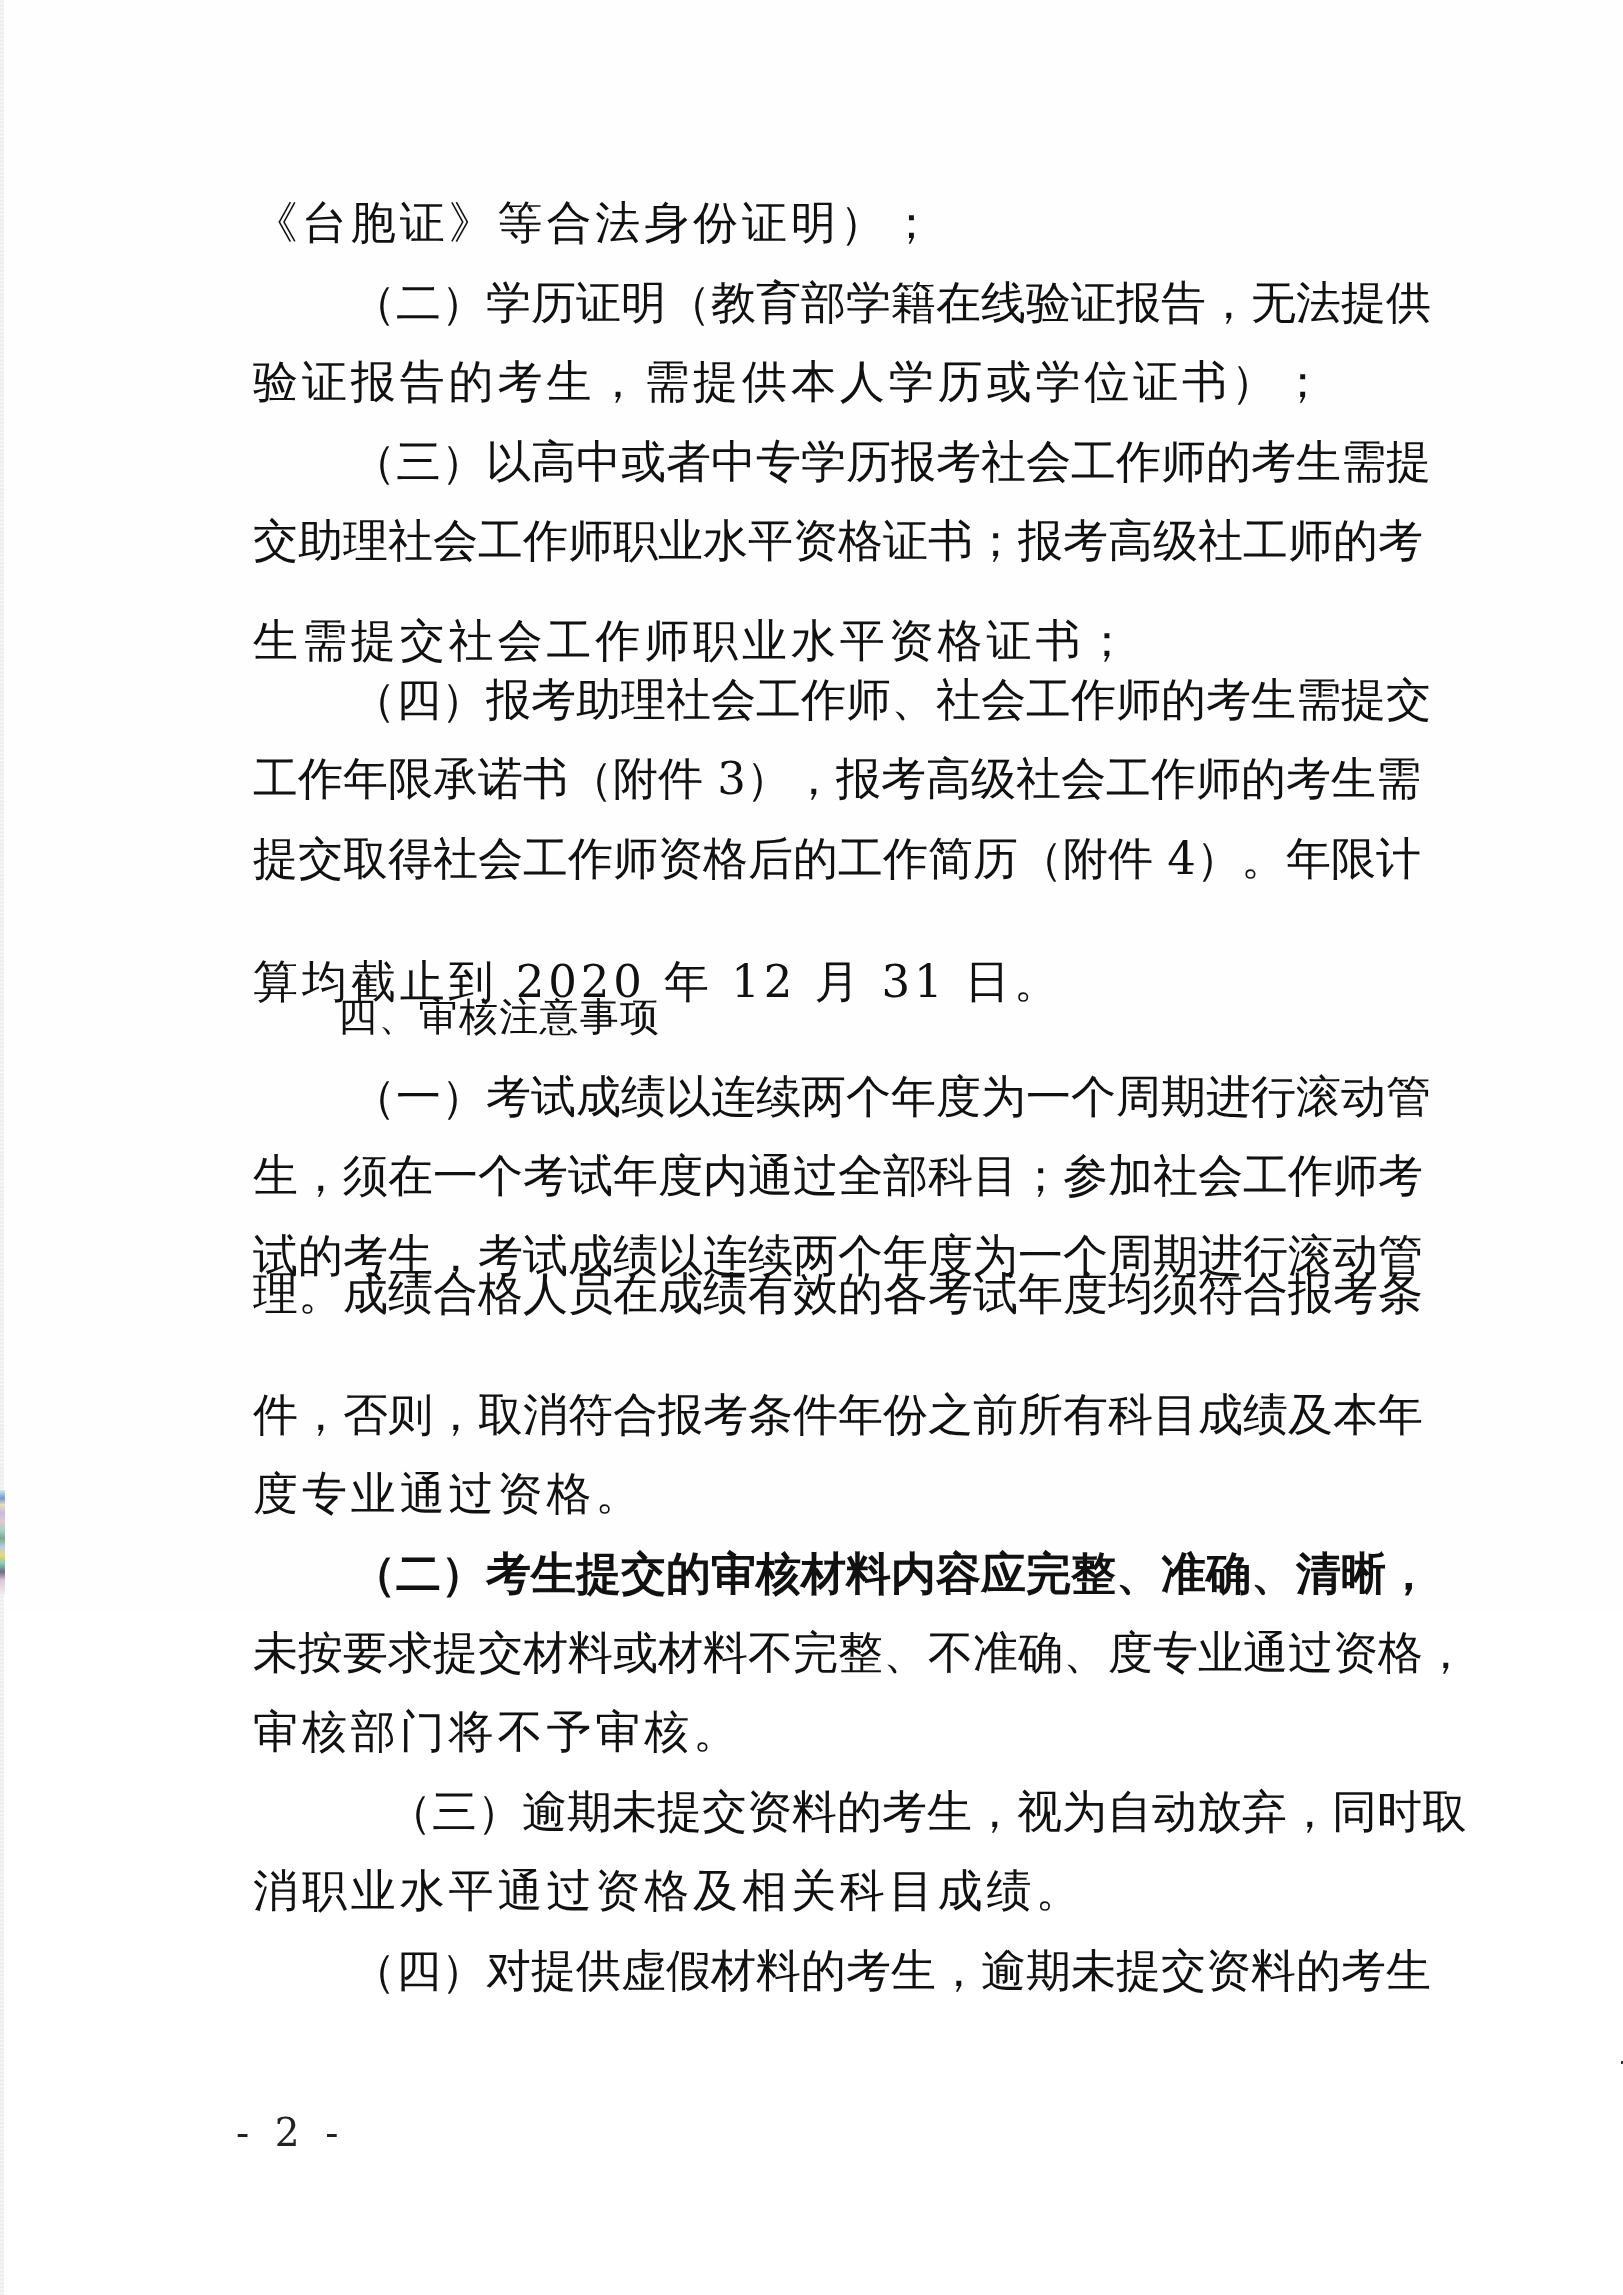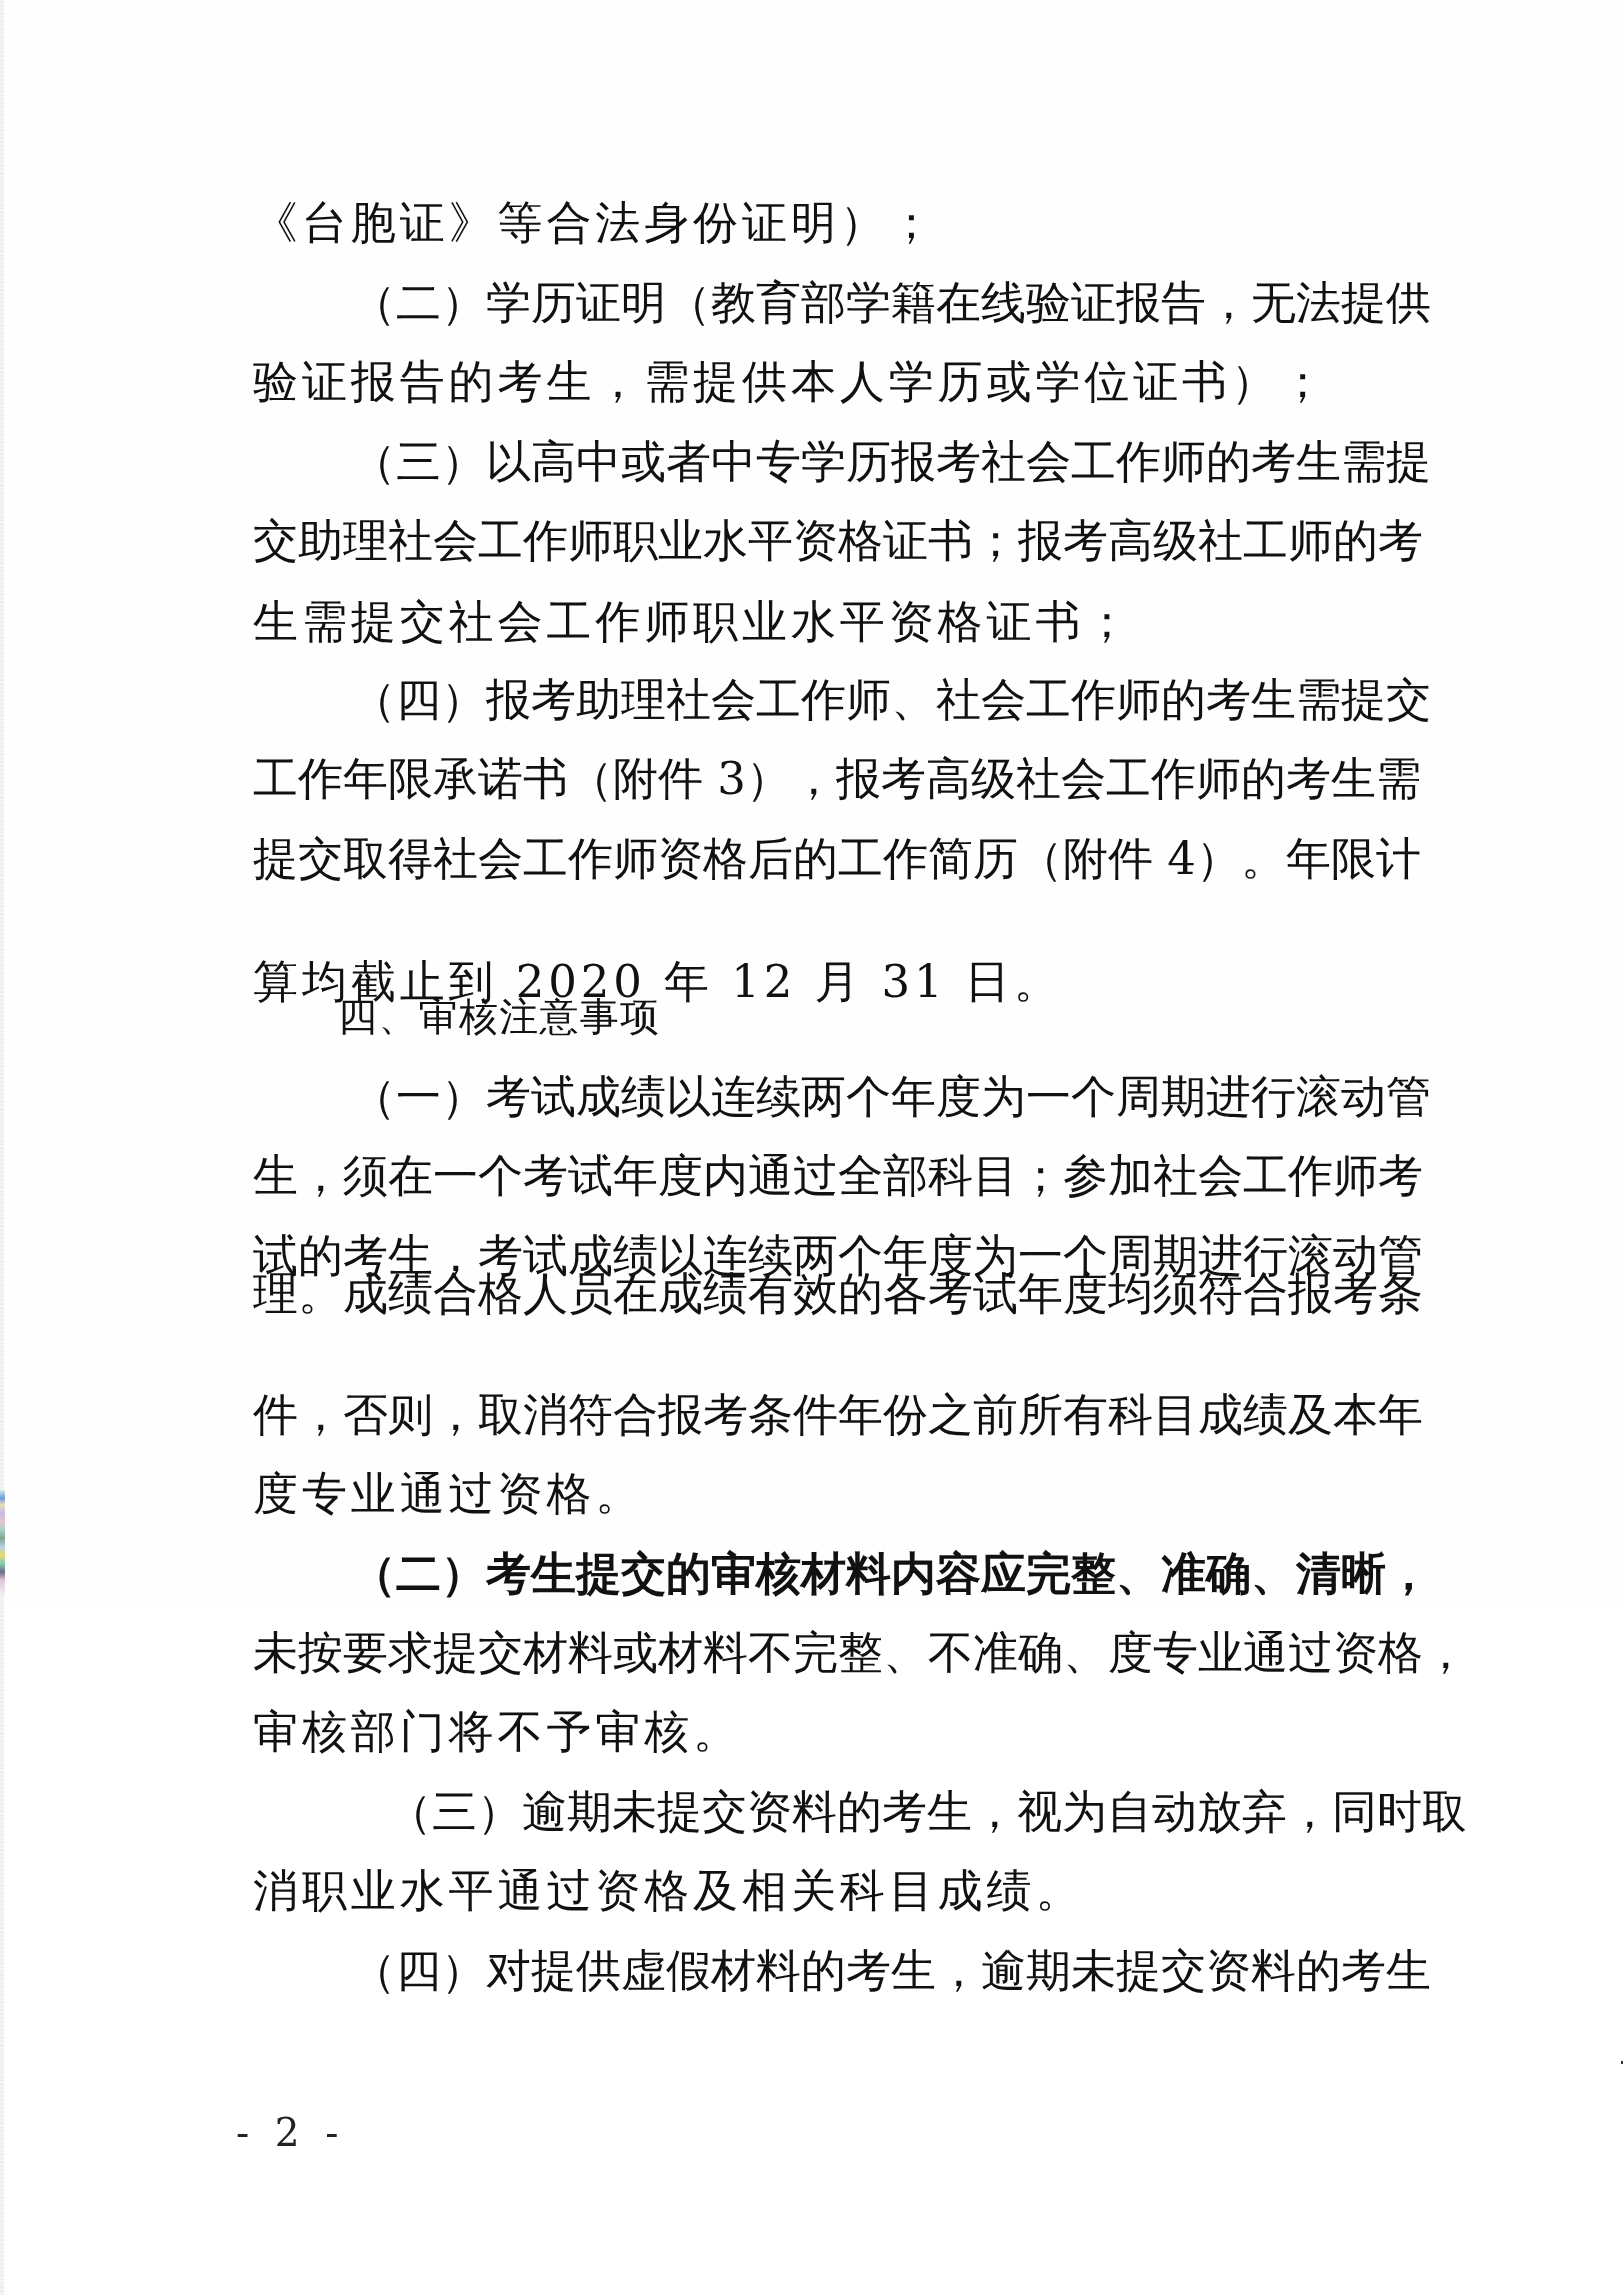--- a/index.html
+++ b/index.html
@@ -47,21 +47,21 @@
   <div class="scan-strip-faint"></div>
   <div class="scan-strip"></div>
   <div class="edge-dot" style="left:1621px; top:2061px;"></div>
 
   <div id="body-text">
     <div class="line last" style="top:196px;">《台胞证》等合法身份证明）；</div>
     <div class="line indent" style="top:276px;">（二）学历证明（教育部学籍在线验证报告，无法提供</div>
     <div class="line last" style="top:355px;">验证报告的考生，需提供本人学历或学位证书）；</div>
     <div class="line indent" style="top:435px;">（三）以高中或者中专学历报考社会工作师的考生需提</div>
     <div class="line" style="top:514px;">交助理社会工作师职业水平资格证书；报考高级社工师的考</div>
-    <div class="line last" style="top:595px;">生需提交社会工作师职业水平资格证书；</div>
+    <div class="line last" style="top:614px;">生需提交社会工作师职业水平资格证书；</div>
     <div class="line indent" style="top:673px;">（四）报考助理社会工作师、社会工作师的考生需提交</div>
     <div class="line" style="top:752px;">工作年限承诺书（附件 3），报考高级社会工作师的考生需</div>
     <div class="line" style="top:832px;">提交取得社会工作师资格后的工作简历（附件 4）。年限计</div>
     <div class="line last" style="top:955px;">算均截止到 2020 年 12 月 31 日。</div>
 
     <div class="heading" style="top:990px;">四、审核注意事项</div>
 
     <div class="line indent" style="top:1070px;">（一）考试成绩以连续两个年度为一个周期进行滚动管</div>
     <div class="line" style="top:1149px;">生，须在一个考试年度内通过全部科目；参加社会工作师考</div>
     <div class="line" style="top:1229px;">试的考生，考试成绩以连续两个年度为一个周期进行滚动管</div>

